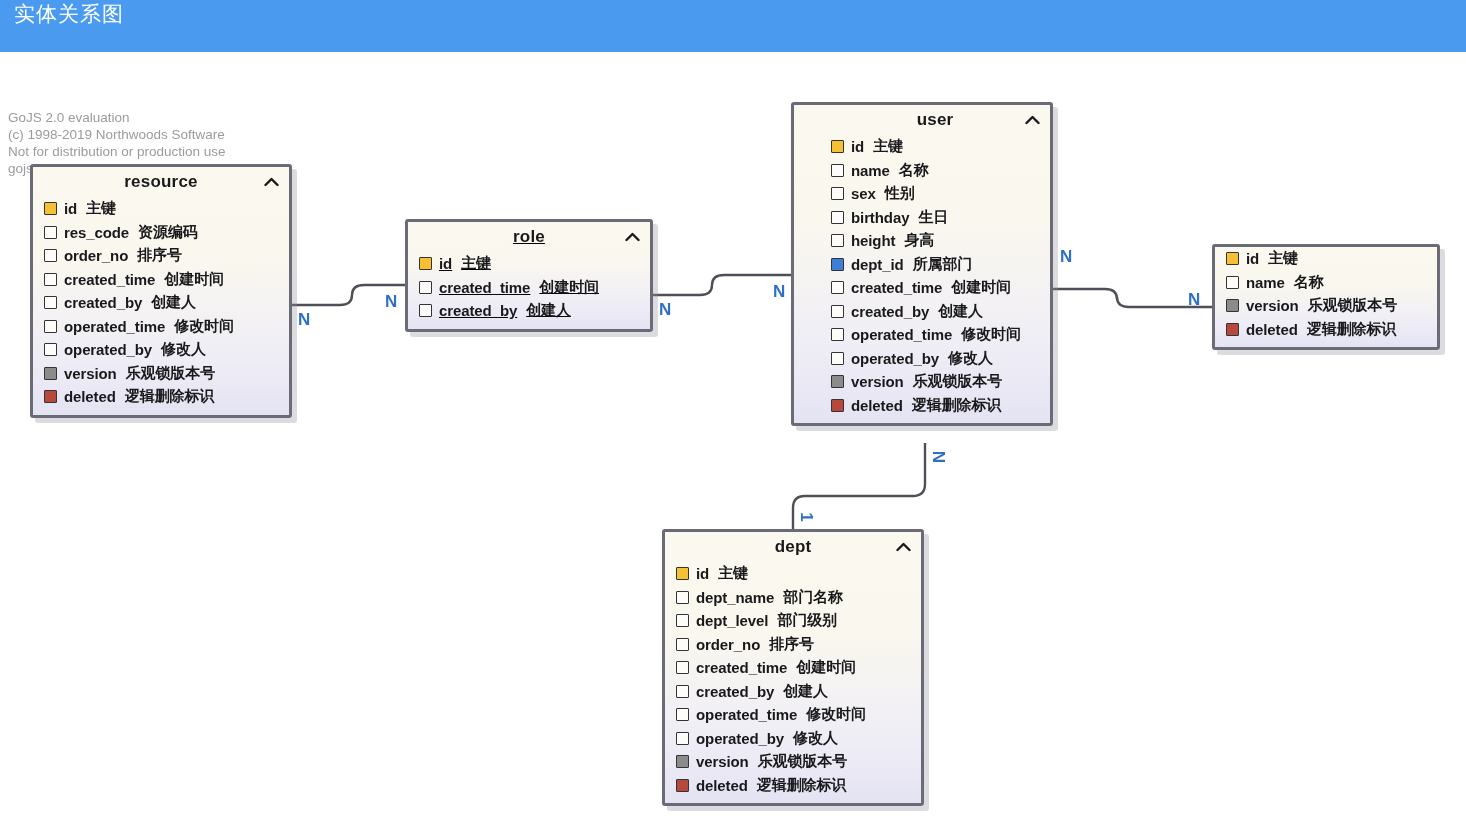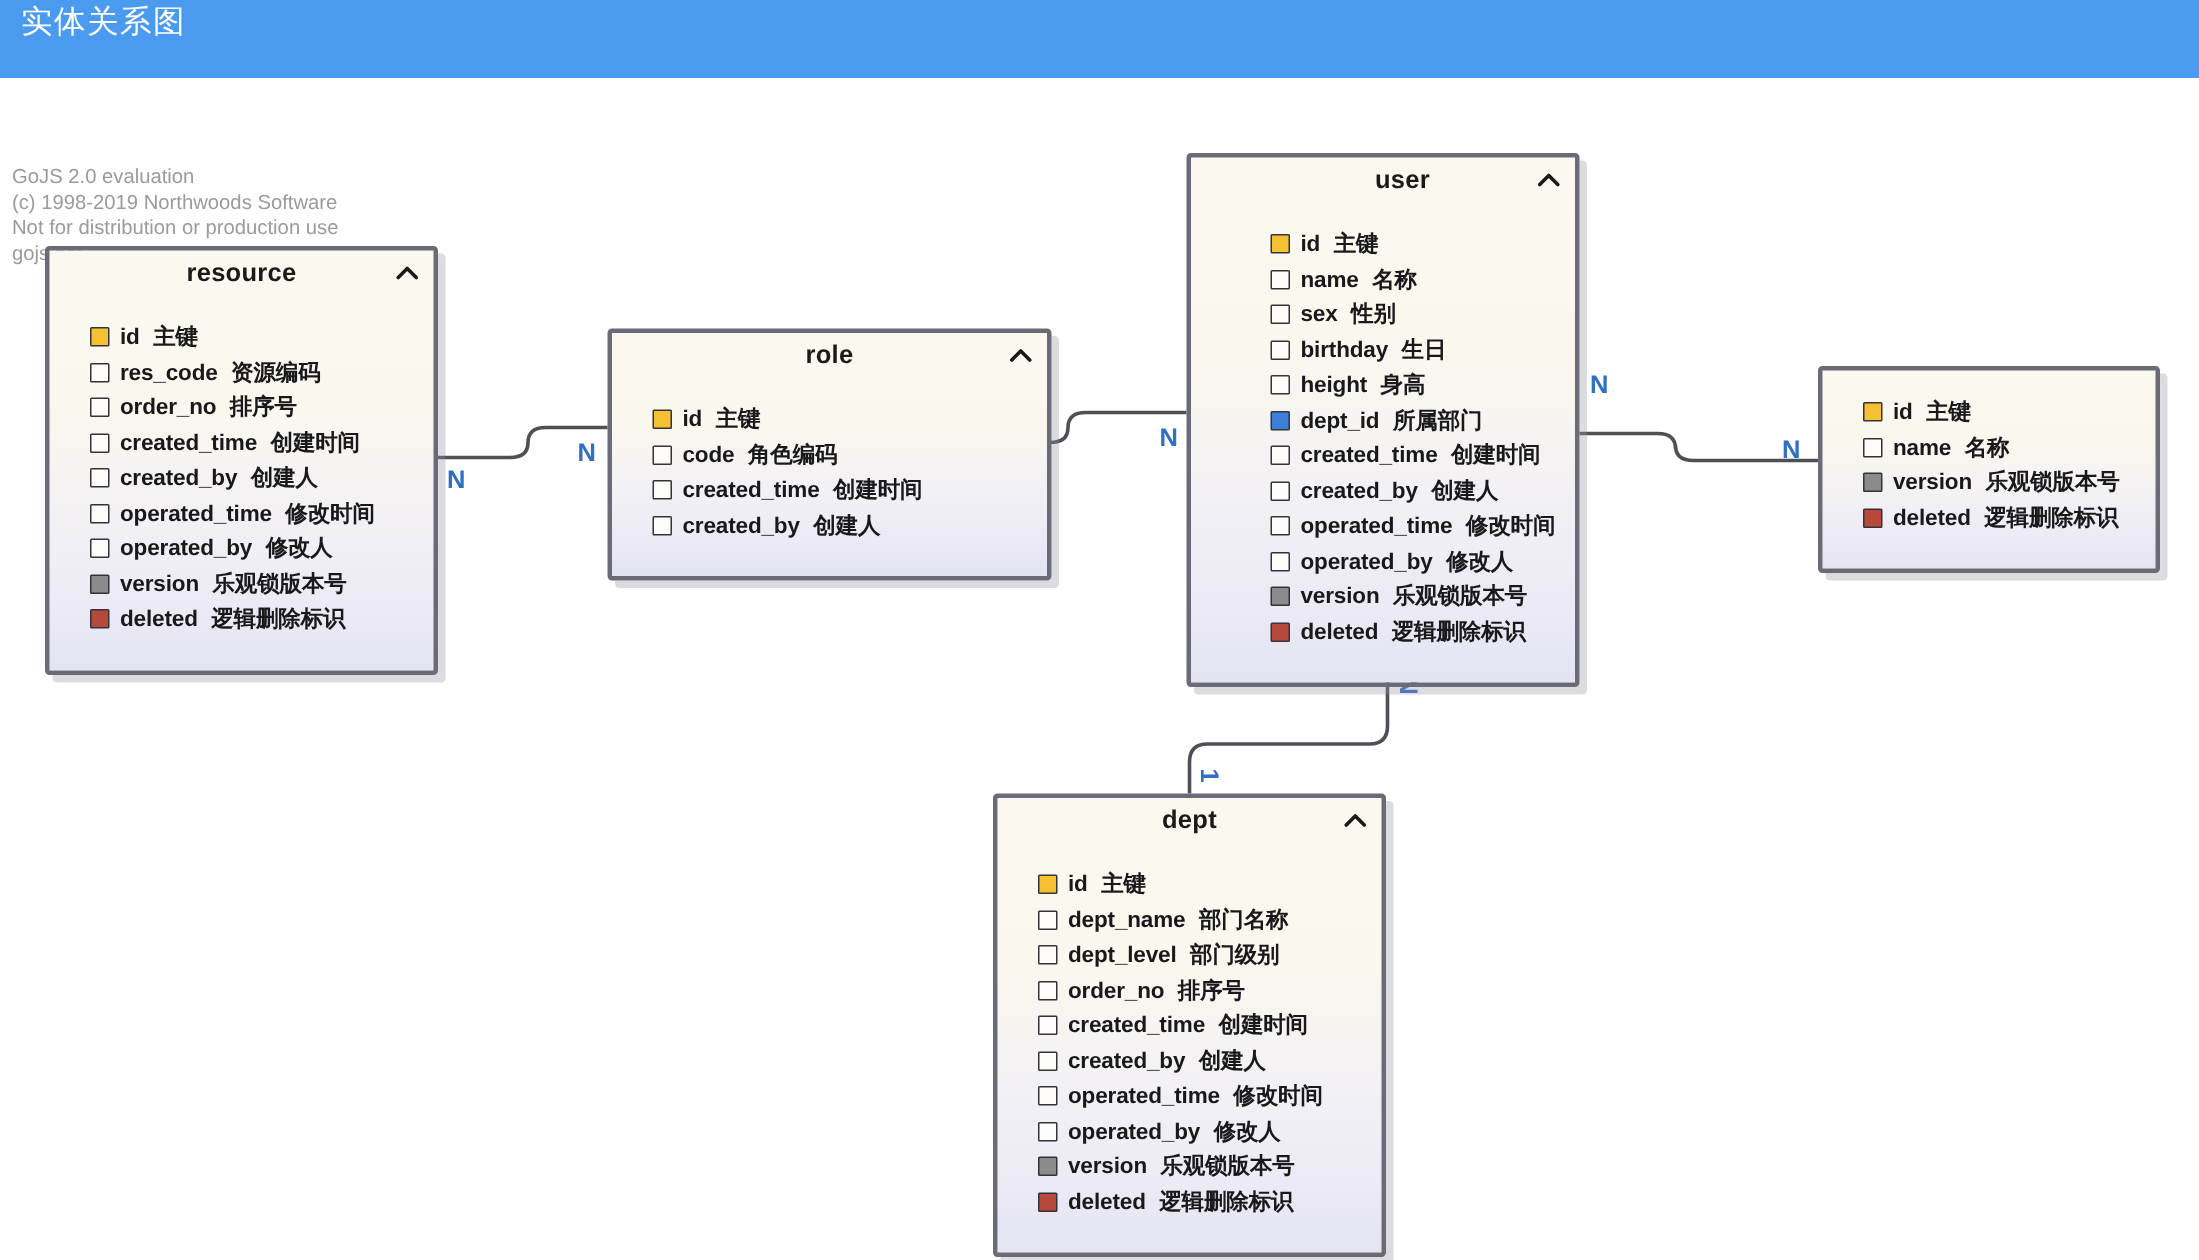--- a/index.html
+++ b/index.html
@@ -80,21 +80,21 @@
   }
   .collapse-icon {
     position: absolute;
     right: 10px; top: 50%;
     transform: translateY(-50%);
     width: 16px; height: 12px;
     display: flex; align-items: center; justify-content: center;
   }
   .collapse-icon svg { display: block; }
 
-  .field-list { padding: 0 0 6px 0; margin: 16px; list-style: none; }
+  .field-list { padding: 0 0 6px 0; margin: 0; list-style: none; }
   .field-row {
     display: flex;
     align-items: center;
     height: 23.5px;
     padding-left: 11px;
     white-space: nowrap;
   }
   .field-icon {
     width: 13px; height: 13px;
     border: 1.6px solid #33333a;
@@ -201,39 +201,34 @@
               <span class="field-name">version</span>
               <span class="field-desc">乐观锁版本号</span>
             </li>
             <li class="field-row">
               <span class="field-icon icon-del"></span>
               <span class="field-name">deleted</span>
               <span class="field-desc">逻辑删除标识</span>
             </li>
           </ul>
         </div>
-        <div class="node" style="left: 405px; top: 167px; width: 296px;">
+        <div class="node" style="left: 405px; top: 167px; width: 248px; text-decoration: underline;">
           <div class="node-header">
             <span class="node-title">role</span>
             <span class="collapse-icon">
               <svg width="15" height="10" viewBox="0 0 15 10">
                 <path d="M1.5 8 L7.5 2 L13.5 8" fill="none" stroke="#1a1a1a" stroke-width="2.4" stroke-linecap="round" stroke-linejoin="round"></path>
               </svg>
             </span>
           </div>
           <ul class="field-list">
             <li class="field-row">
               <span class="field-icon icon-pk"></span>
               <span class="field-name">id</span>
               <span class="field-desc">主键</span>
-            </li>
-            <li class="field-row">
-              <span class="field-icon icon-none"></span>
-              <span class="field-name">code</span>
-              <span class="field-desc">角色编码</span>
             </li>
             <li class="field-row">
               <span class="field-icon icon-none"></span>
               <span class="field-name">created_time</span>
               <span class="field-desc">创建时间</span>
             </li>
             <li class="field-row">
               <span class="field-icon icon-none"></span>
               <span class="field-name">created_by</span>
               <span class="field-desc">创建人</span>

